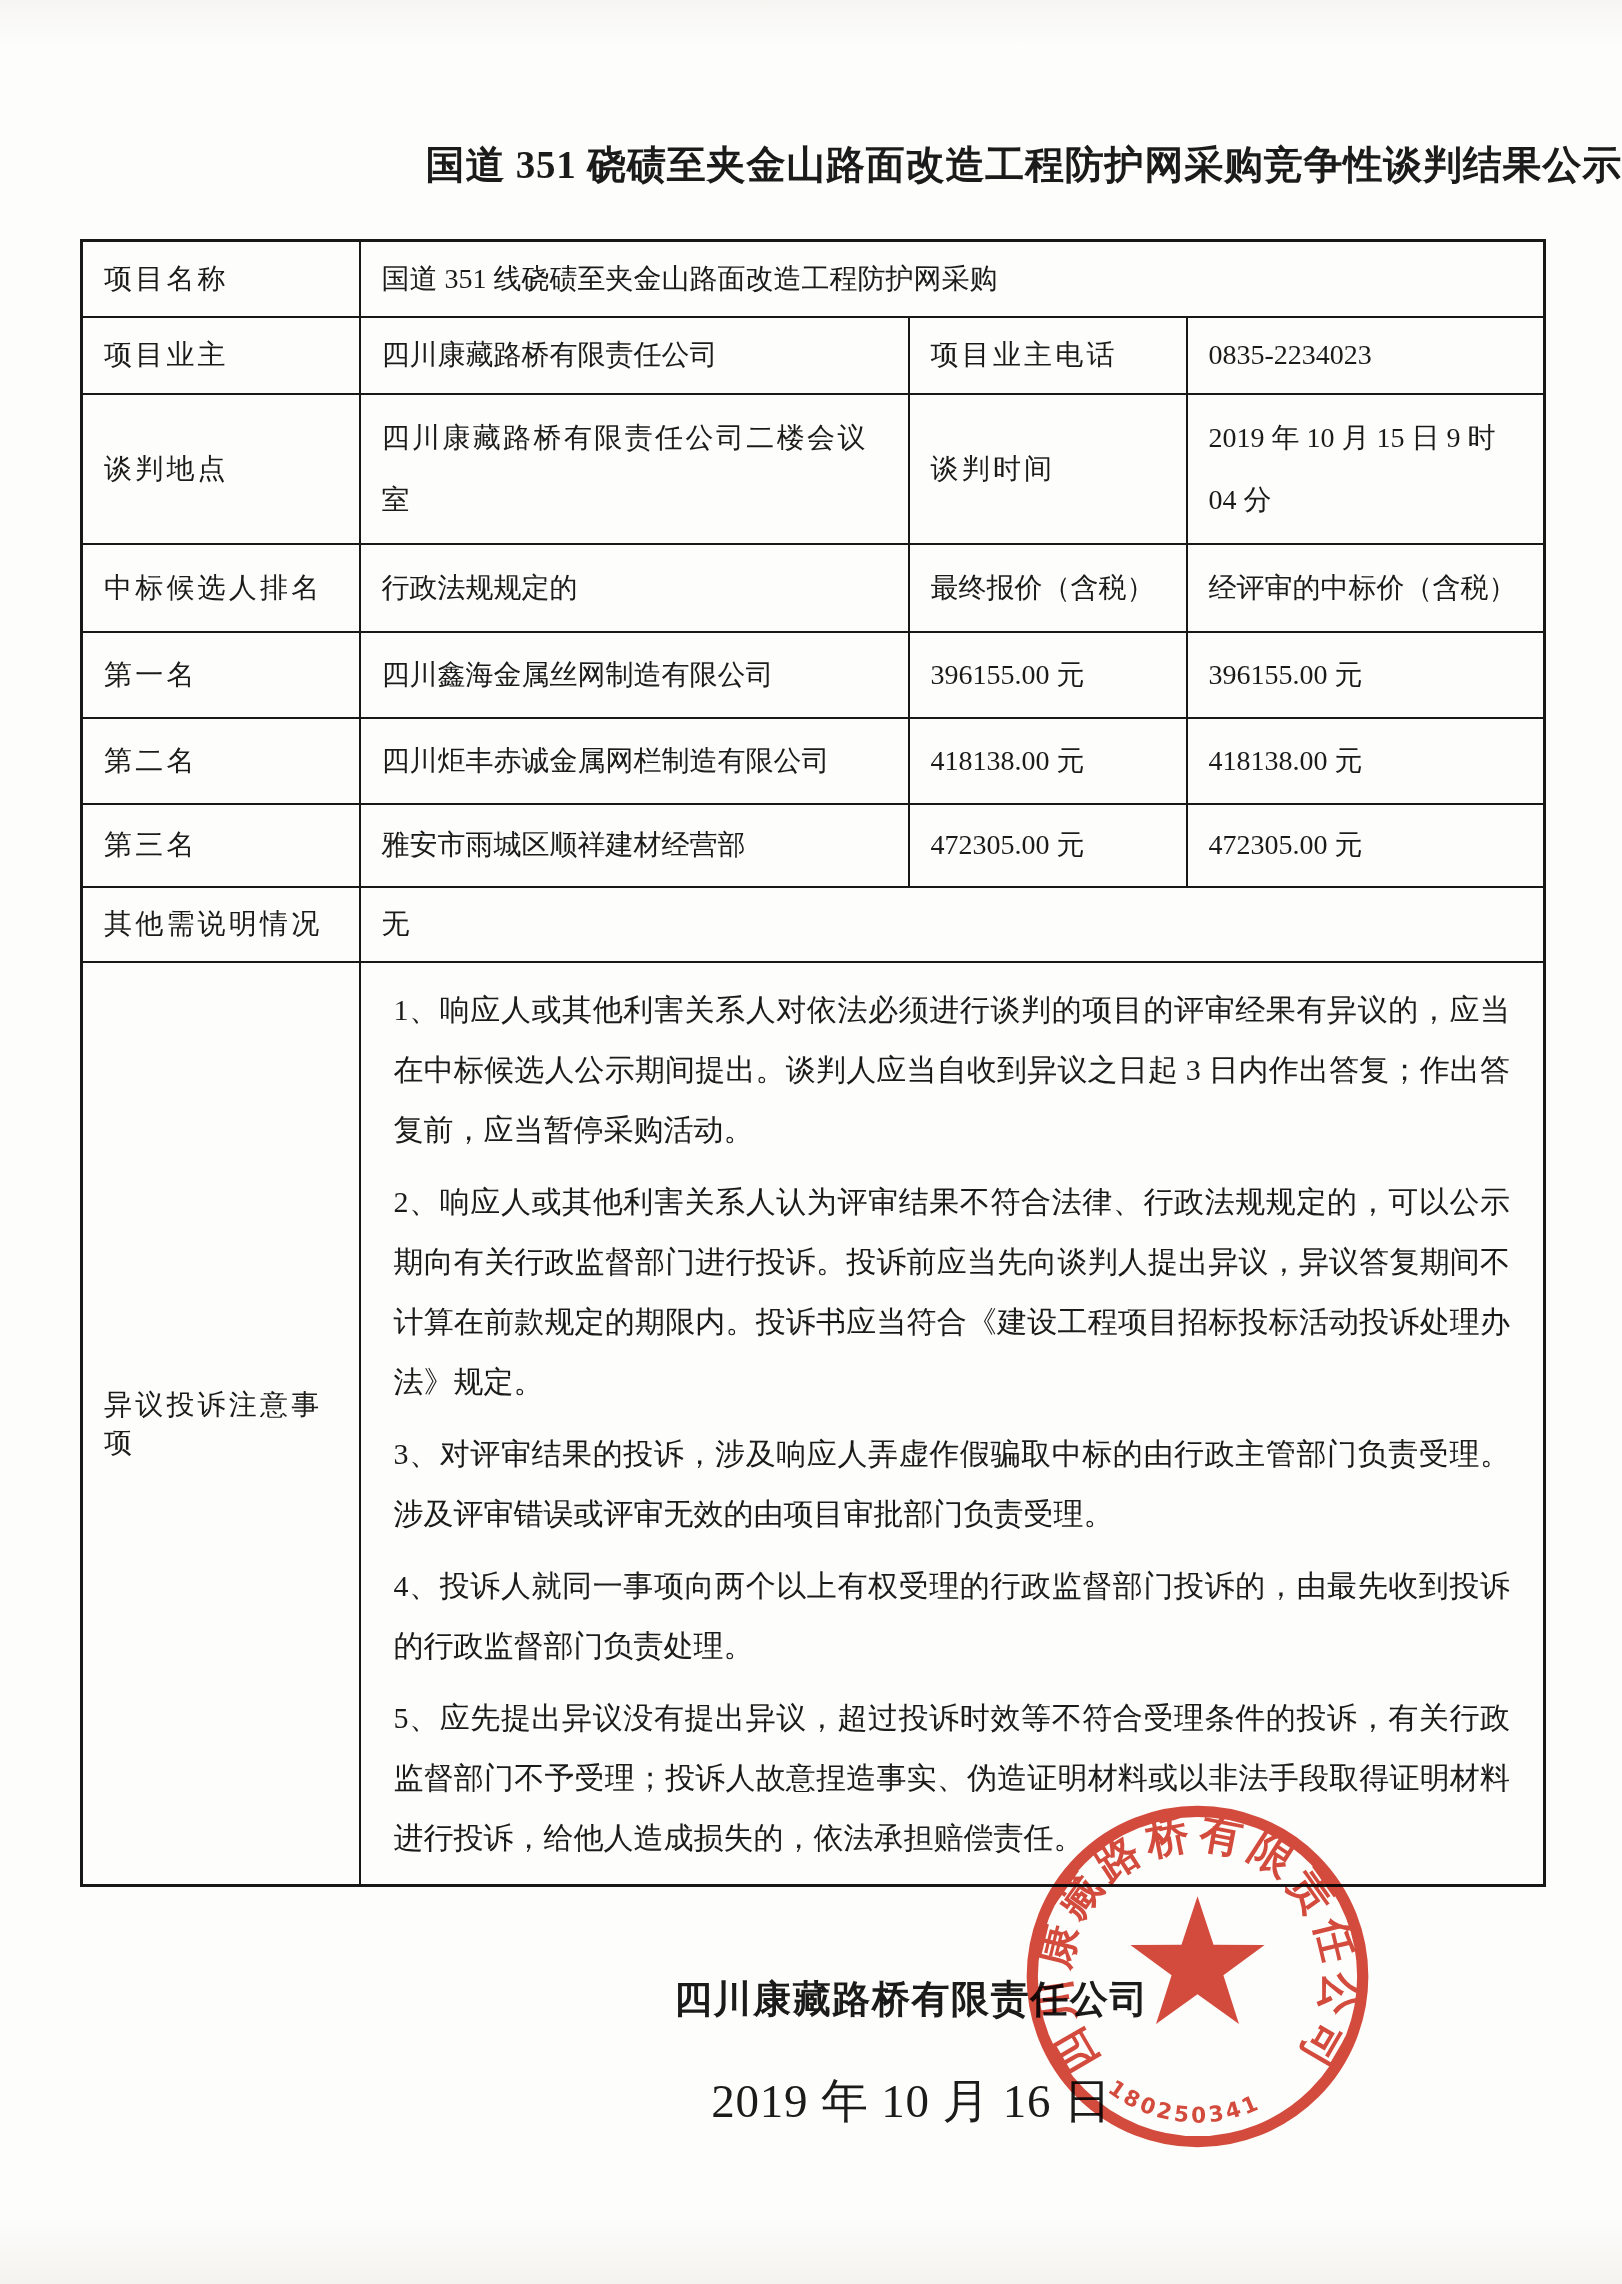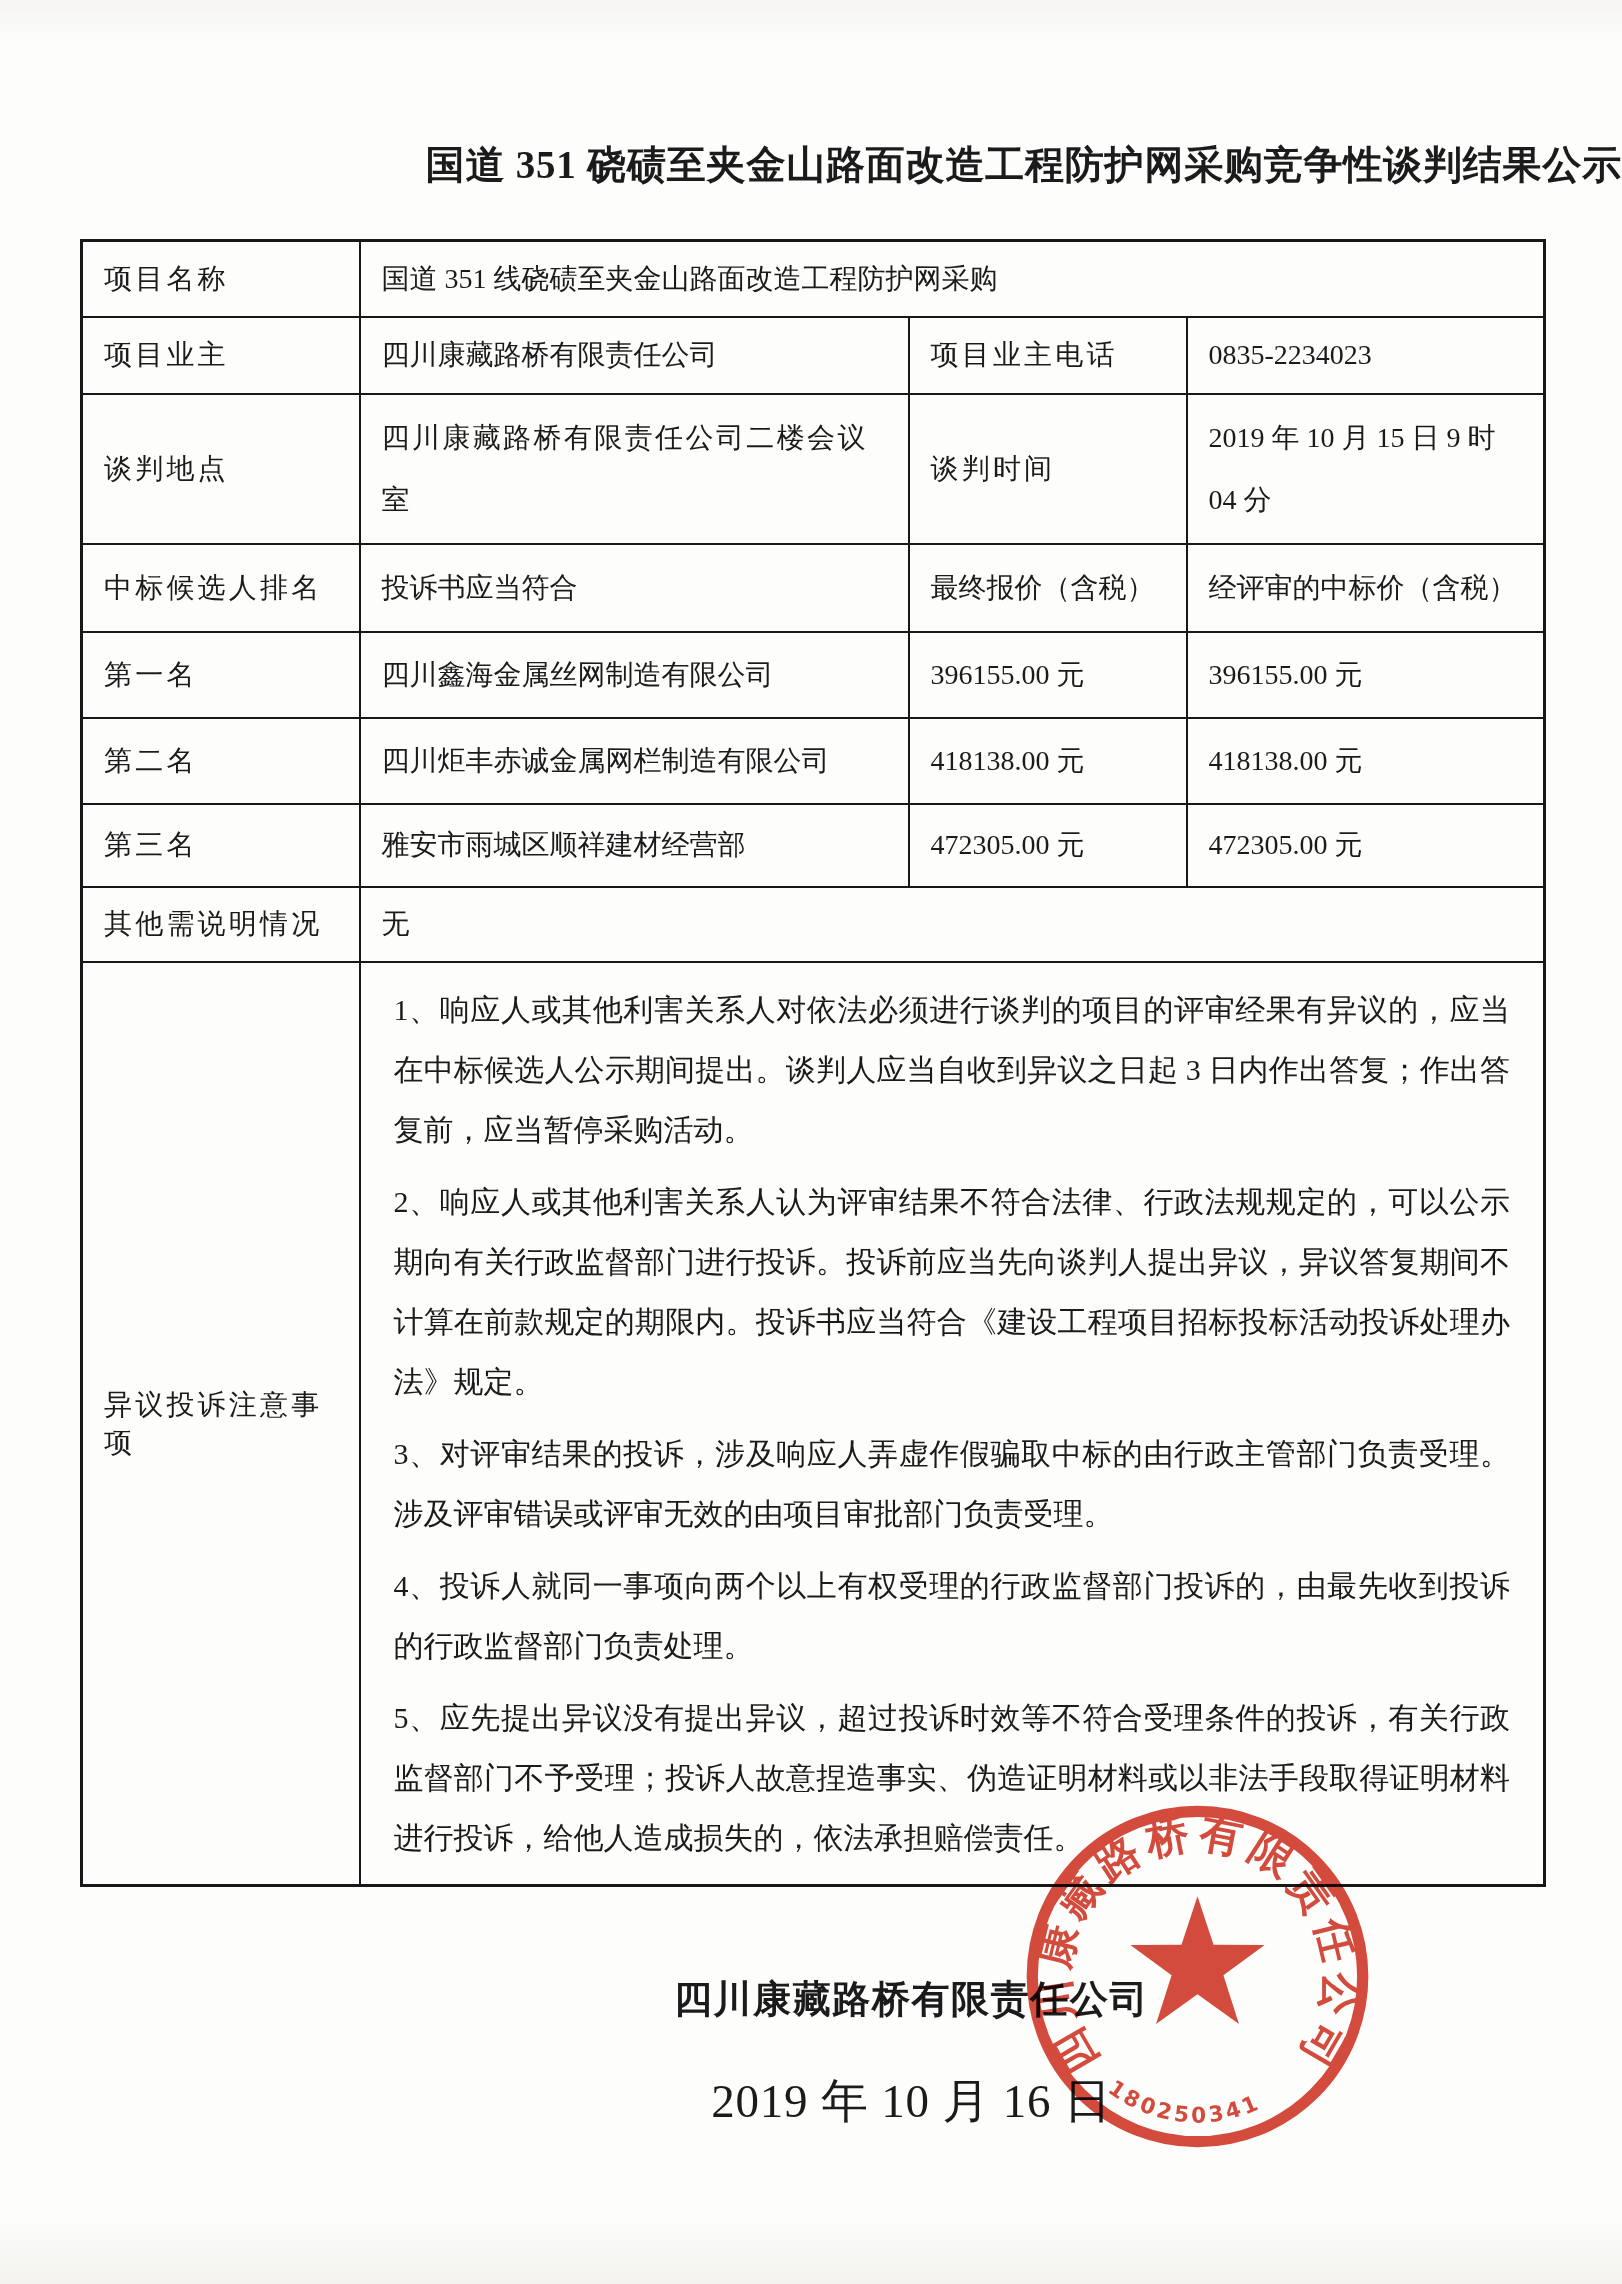--- a/index.html
+++ b/index.html
@@ -90,21 +90,21 @@
     <td>0835-2234023</td>
   </tr>
   <tr class="r3">
     <td class="label-cell">谈判地点</td>
     <td class="wrap-cell">四川康藏路桥有限责任公司二楼会议室</td>
     <td class="label-cell">谈判时间</td>
     <td class="time-cell">2019 年 10 月 15 日 9 时 04 分</td>
   </tr>
   <tr class="r5">
     <td class="label-cell">中标候选人排名</td>
-    <td>投诉书应当符合</td>
+    <td>行政法规规定的</td>
     <td>最终报价（含税）</td>
     <td>经评审的中标价（含税）</td>
   </tr>
   <tr class="r6">
     <td class="label-cell">第一名</td>
     <td>四川鑫海金属丝网制造有限公司</td>
     <td>396155.00 元</td>
     <td>396155.00 元</td>
   </tr>
   <tr class="r7">

